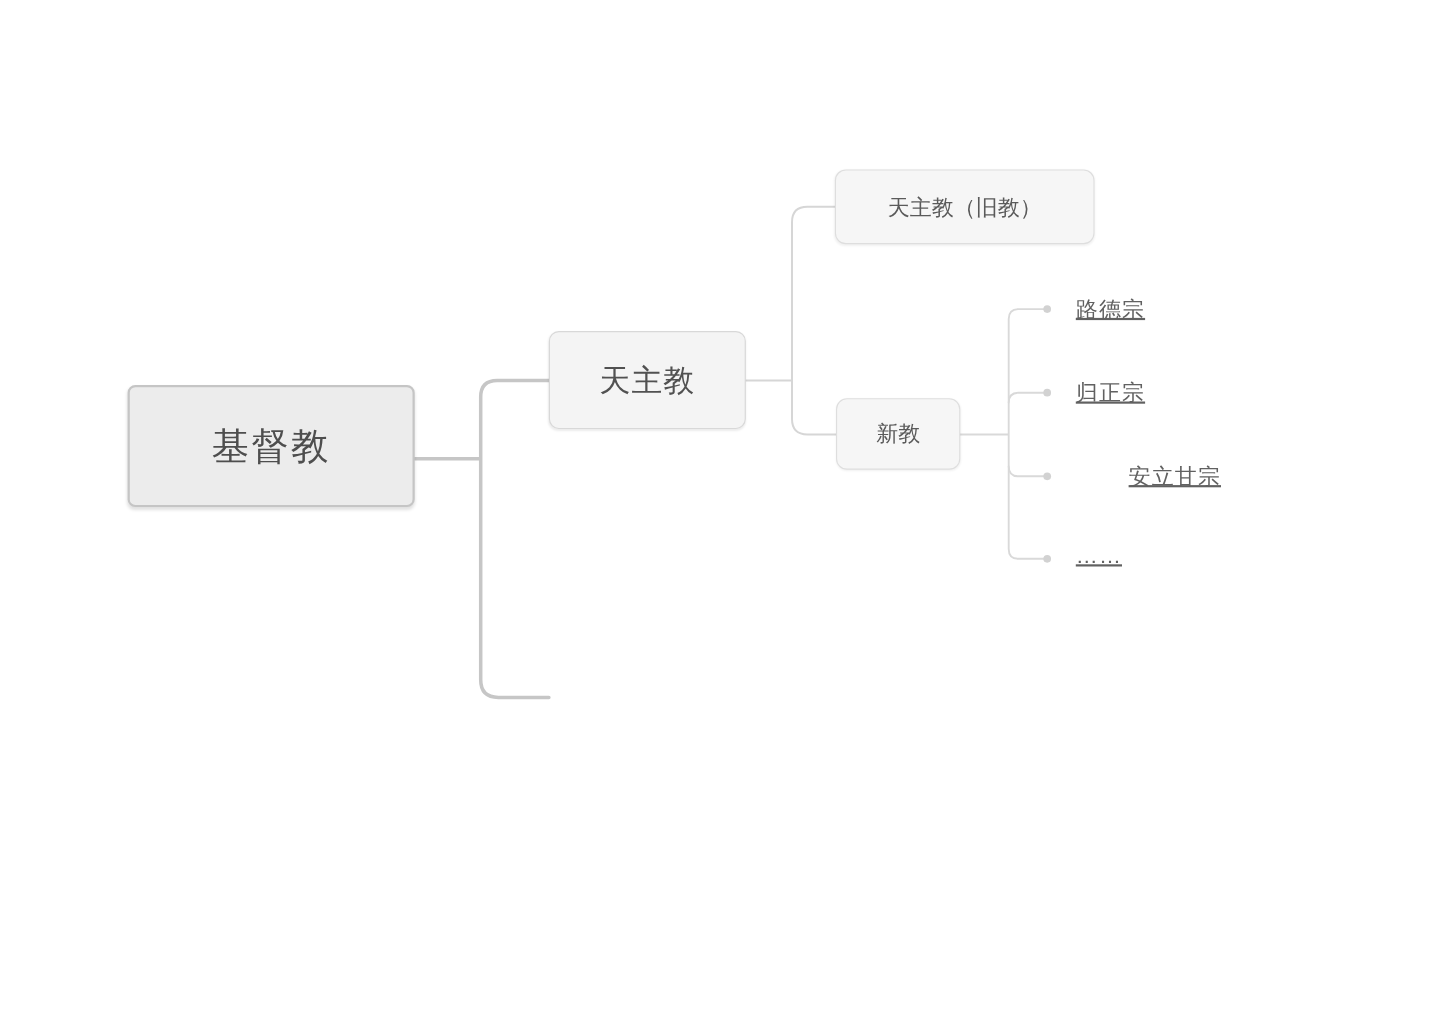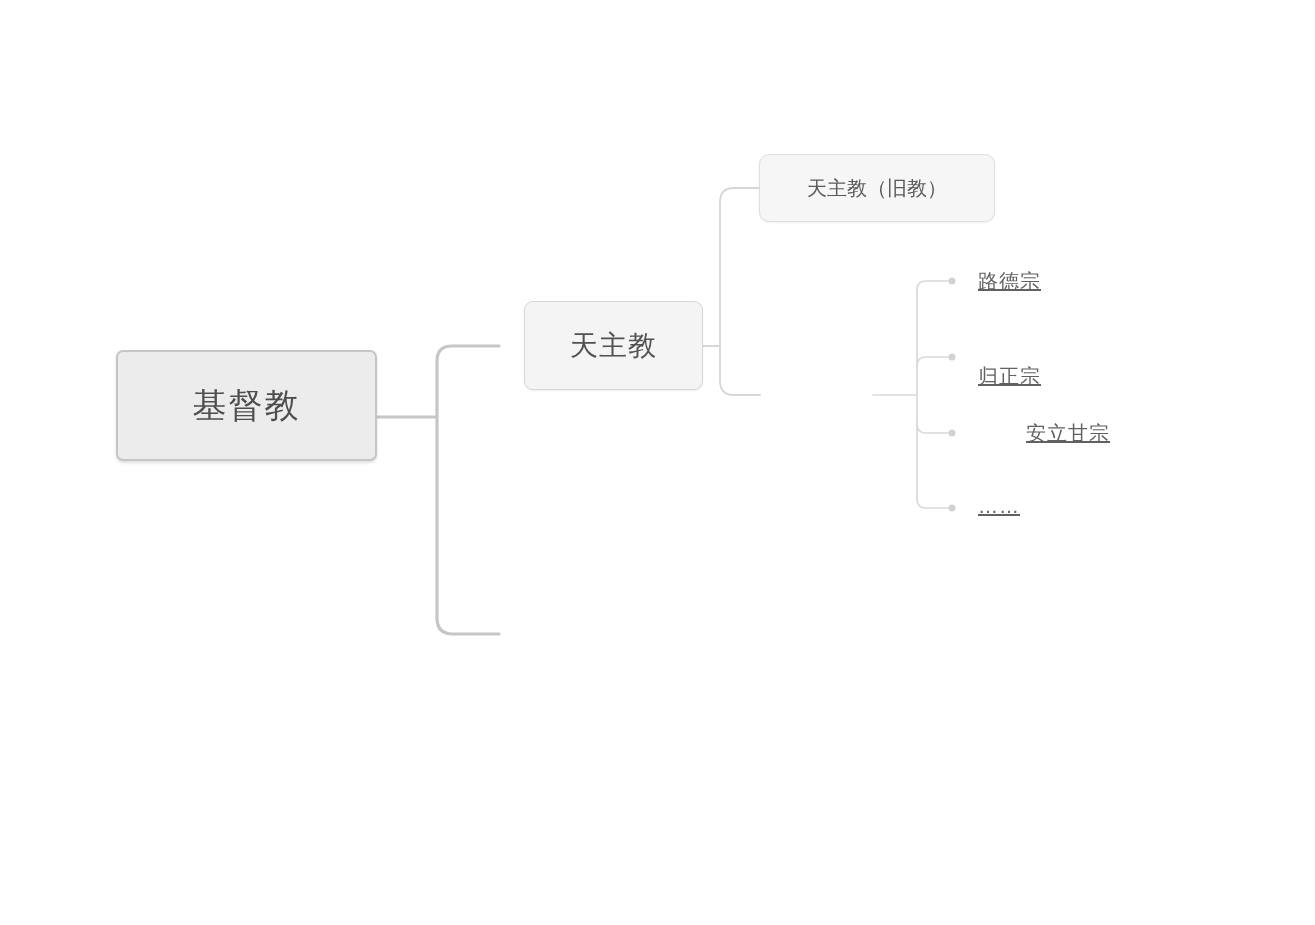--- a/index.html
+++ b/index.html
@@ -47,21 +47,21 @@
     width: 179px;
     height: 89px;
     background: #f4f4f4;
     border: 1.5px solid #d8d8d8;
     border-radius: 9px;
     box-shadow: 0 1px 2px rgba(0,0,0,0.08);
     font-size: 28px;
     letter-spacing: 1px;
     color: #515151;
   }
-  .node-catholicism { left: 524px; top: 301px; }
+  .node-catholicism { left: 499px; top: 301px; }
   .node-orthodoxy   { left: 499px; top: 591px; }
   .node-l3 {
     background: #f6f6f6;
     border: 1.5px solid #dedede;
     border-radius: 10px;
     box-shadow: 0 1px 2px rgba(0,0,0,0.06);
     font-size: 20px;
     color: #5a5a5a;
     text-align: right;
   }
@@ -73,21 +73,21 @@
     height: 30px;
     display: flex;
     align-items: center;
     font-size: 20px;
     color: #616161;
     letter-spacing: 1px;
     white-space: nowrap;
     text-decoration: underline;
   }
   .leaf-1 { top: 266px; }
-  .leaf-2 { top: 361px; }
+  .leaf-2 { top: 342px; }
   .leaf-3 { top: 418px; margin-left: 48px; }
   .leaf-4 { top: 491px; }
 </style>
 </head>
 <body>
 
 <div class="canvas">
 
   <svg class="connector-layer" viewBox="0 0 1315 925" xmlns="http://www.w3.org/2000/svg">
 
@@ -104,20 +104,21 @@
     <circle cx="952" cy="508" r="3.5" fill="#d2d2d2"></circle>
   </svg>
 
   <div class="node node-root">基督教</div>
 
   <div class="node node-l2 node-catholicism">天主教</div>
 
 
   <div class="node node-l3 node-old-church">天主教（旧教）</div>
 
+  <div class="node node-l3 node-protestant">新教</div>
 
   <div class="leaf leaf-1">路德宗</div>
 
   <div class="leaf leaf-2">归正宗</div>
 
   <div class="leaf leaf-3">安立甘宗</div>
 
   <div class="leaf leaf-4">……</div>
 
 </div>

